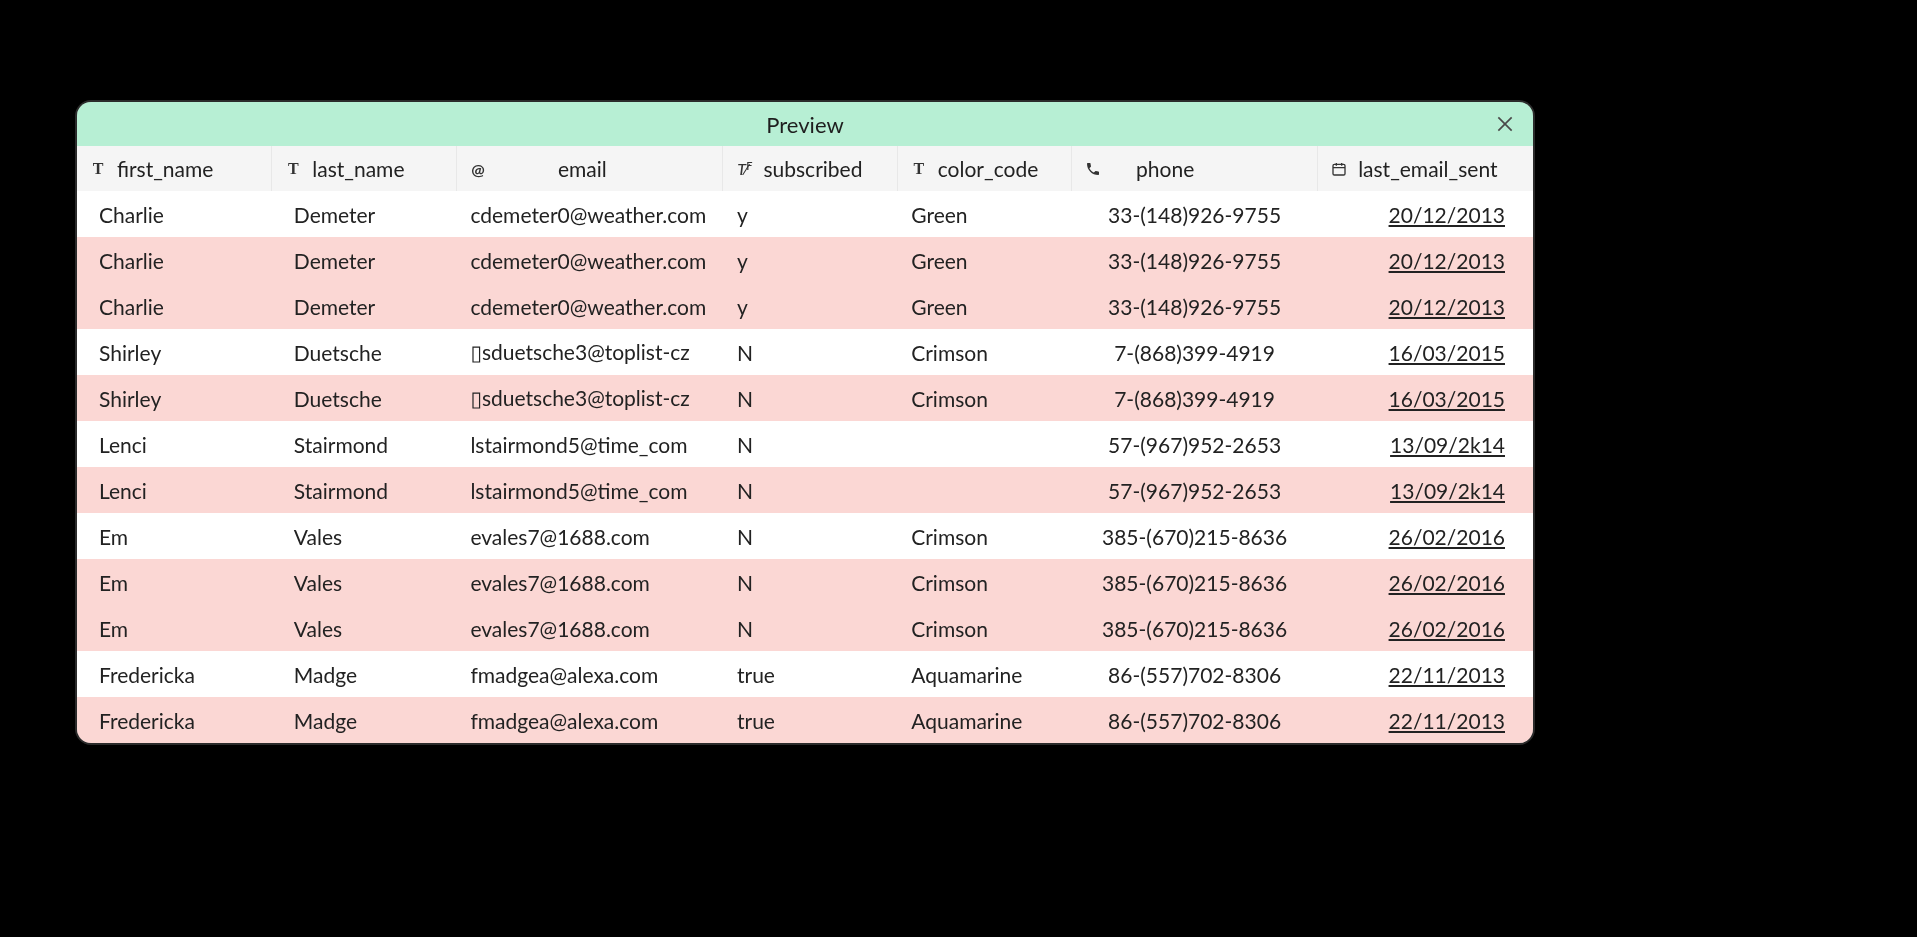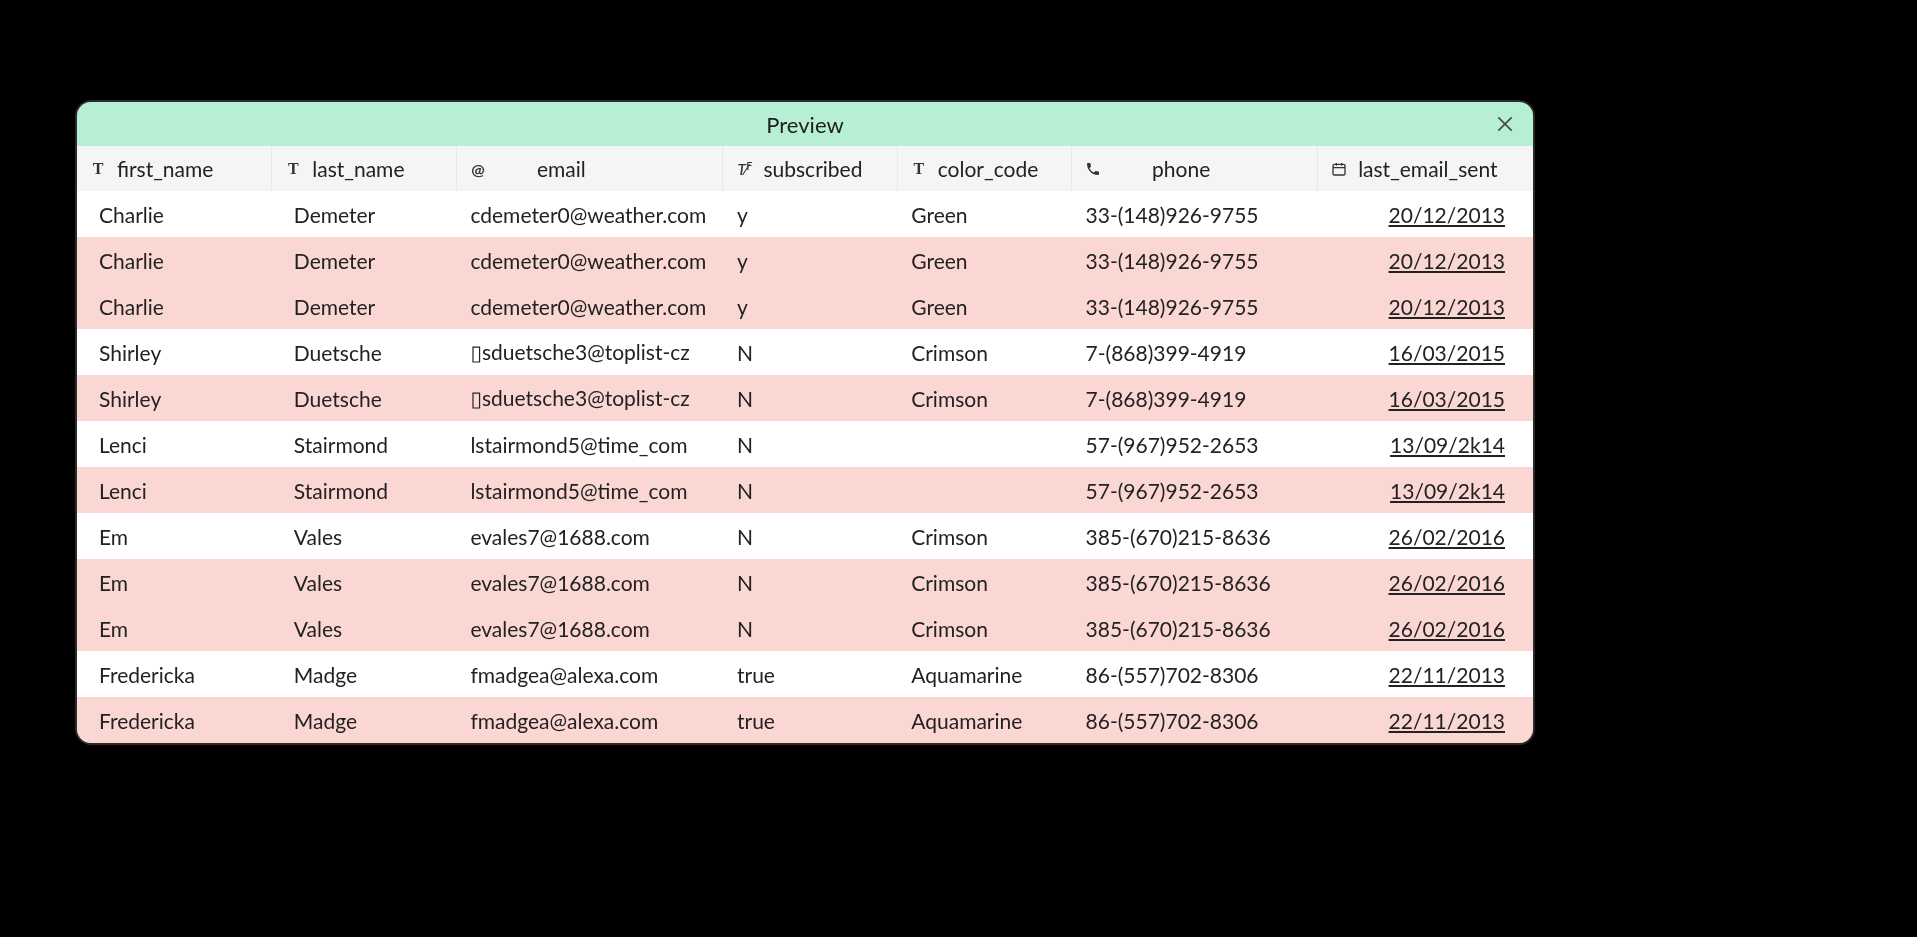--- a/index.html
+++ b/index.html
@@ -76,21 +76,21 @@
     overflow: hidden;
     text-overflow: clip;
     vertical-align: middle;
     height: 46px;
   }
   tbody tr.normal { background: #ffffff; }
   tbody tr.dup    { background: #fbd7d4; }
   td.date { text-align: right; padding-right: 28px; text-decoration: underline; }
   td.email { padding-left: 14px; }
   td.sub { padding-left: 14px; }
-  td.phone { padding-left: 14px; }
+  td.phone { padding-left: 14px; text-align: center; }
   td.color { padding-left: 14px; }
   
   .ico-T { font-family: Georgia, 'Times New Roman', serif; font-weight:700; }
   .ico-at { font-weight:700; }
   .ico-tf { font-size:14px; letter-spacing:-1px; font-weight:500; }
   .ico-cal { }
   .ico-phone svg { width:16px; height:16px; fill:#333; }
 </style>
 </head>
 <body>
@@ -128,21 +128,21 @@
           </th>
           <th>
             <span class="hdr">
                 <span class="ico ico-T">T</span>
                 <span class="hdr-label">last_name</span>
               </span>
           </th>
           <th>
             <span class="hdr">
                 <span class="ico ico-at">@</span>
-                <span class="hdr-label" style="margin-left:40px">email</span>
+                <span class="hdr-label" style="margin-left:61px">email</span>
               </span>
           </th>
           <th>
             <span class="hdr">
                 <span class="ico ico-tf"><span style="font-style:italic">T</span>⁄<span style="font-size:11px">F</span></span>
                 <span class="hdr-label">subscribed</span>
               </span>
           </th>
           <th>
             <span class="hdr">
@@ -150,21 +150,21 @@
                 <span class="hdr-label">color_code</span>
               </span>
           </th>
           <th>
             <span class="hdr">
                 <span class="ico ico-phone">
                   <svg viewBox="0 0 24 24">
                     <path d="M6.6 10.8c1.4 2.8 3.8 5.2 6.6 6.6l2.2-2.2c.3-.3.7-.4 1-.2 1.1.4 2.3.6 3.6.6.6 0 1 .4 1 1V20c0 .6-.4 1-1 1C10.6 21 3 13.4 3 4c0-.6.4-1 1-1h3.4c.6 0 1 .4 1 1 0 1.3.2 2.5.6 3.6.1.4 0 .8-.3 1l-2.1 2.2z"></path>
                   </svg>
                 </span>
-                <span class="hdr-label" style="margin-left:40px">phone</span>
+                <span class="hdr-label" style="margin-left:24px">phone</span>
               </span>
           </th>
           <th>
             <span class="hdr">
                 <span class="ico ico-cal">
                   <svg width="16" height="16" viewBox="0 0 24 24" fill="none" stroke="#333" stroke-width="2">
                     <rect x="3" y="5" width="18" height="16" rx="2"></rect>
                     <line x1="3" y1="10" x2="21" y2="10"></line>
                     <line x1="8" y1="3" x2="8" y2="7"></line>
                     <line x1="16" y1="3" x2="16" y2="7"></line>

